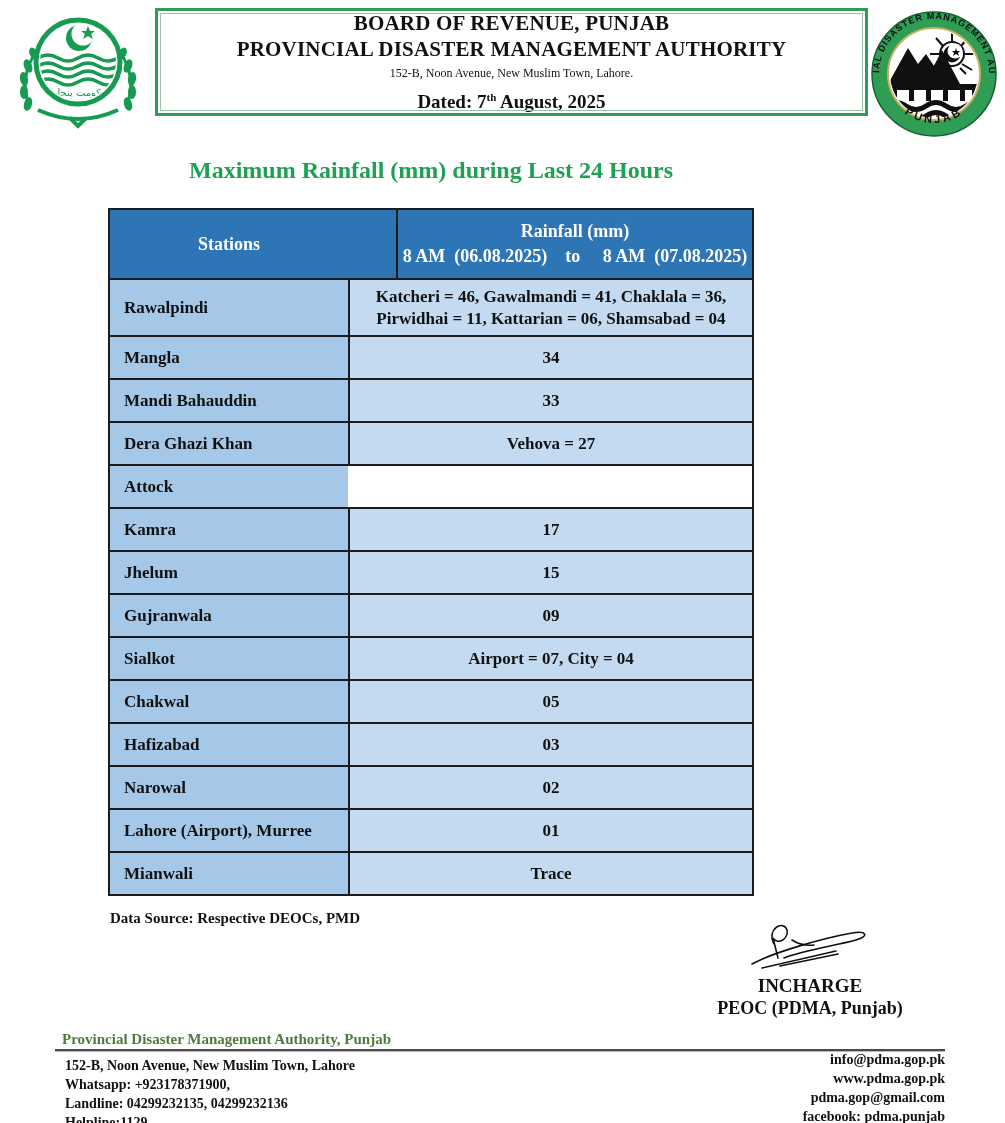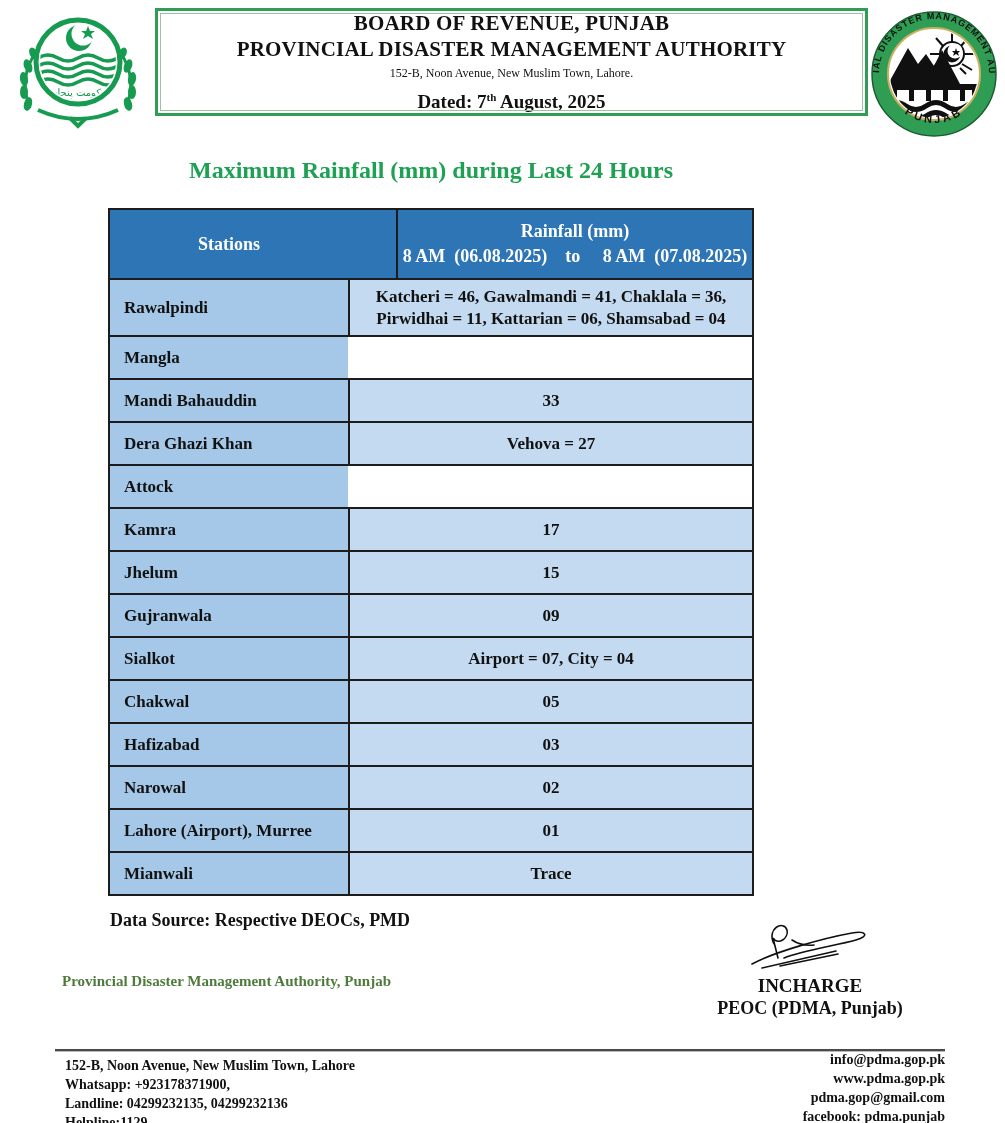--- a/index.html
+++ b/index.html
@@ -41,27 +41,27 @@
   .trow.tall{min-height:55px;}
   .cell{display:flex;align-items:center;box-sizing:border-box;}
   .c1{width:238px;flex:0 0 238px;}
   .c2{flex:1;border-left:2px solid var(--line-dark);justify-content:center;text-align:center;}
   .thead .c1{justify-content:center;font-weight:bold;font-size:18px;}
   .thead .c2{flex-direction:column;justify-content:center;font-weight:bold;font-size:18px;line-height:25px;margin-left:48px;}
   .th-sub{white-space:pre;}
   .station{background:var(--station-bg);font-weight:bold;font-size:17px;padding-left:14px;}
   .value{background:var(--value-bg);font-weight:bold;font-size:17px;white-space:pre-line;line-height:22px;}
   
-  .data-source{position:absolute;left:110px;top:910px;font-weight:bold;font-size:18px;}
+  .data-source{position:absolute;left:110px;top:910px;font-weight:bold;font-size:15px;}
   .sign-block{position:absolute;left:700px;top:918px;width:220px;text-align:center;}
   .sign-svg{display:block;margin:0 auto;width:140px;height:56px;}
   .sign-line1{font-weight:bold;font-size:19px;line-height:23px;}
   .sign-line2{font-weight:bold;font-size:18px;line-height:23px;}
   
-  .footer-org{position:absolute;left:62px;top:973px;font-weight:bold;font-size:15px;color:var(--footer-green);}
+  .footer-org{position:absolute;left:62px;top:1031px;font-weight:bold;font-size:15px;color:var(--footer-green);}
   .footer-rule{position:absolute;left:55px;top:1049px;width:890px;height:2px;background:#4a4a4a;border-bottom:1px solid #b9b9b9;}
   .footer-left{position:absolute;left:65px;top:1056px;font-weight:bold;font-size:14px;line-height:19px;}
   .footer-right{position:absolute;right:60px;top:1050px;font-weight:bold;font-size:14px;line-height:19px;text-align:right;}
 </style>
 </head>
 <body style="--header-bg: #2E75B6; --station-bg: #A5C8E9; --value-bg: #C4DAF0; --title-green: #1ea152; --border-green: #2f9e54; --footer-green: #4e7b3c; --logo-green: #169b50;">
 
 <svg class="gov-logo" viewBox="0 0 140 126" aria-hidden="true">
   <g stroke="#169b50" fill="none">
 
@@ -178,20 +178,21 @@
     </div>
   </div>
   <div>
       <div class="trow tall">
         <div class="cell c1 station">Rawalpindi</div>
         <div class="cell c2 value">Katcheri = 46, Gawalmandi = 41, Chaklala = 36,
 Pirwidhai = 11, Kattarian = 06, Shamsabad = 04</div>
       </div>
       <div class="trow">
         <div class="cell c1 station">Mangla</div>
+        <div class="cell c2 value">34</div>
       </div>
       <div class="trow">
         <div class="cell c1 station">Mandi Bahauddin</div>
         <div class="cell c2 value">33</div>
       </div>
       <div class="trow">
         <div class="cell c1 station">Dera Ghazi Khan</div>
         <div class="cell c2 value">Vehova = 27</div>
       </div>
       <div class="trow">

